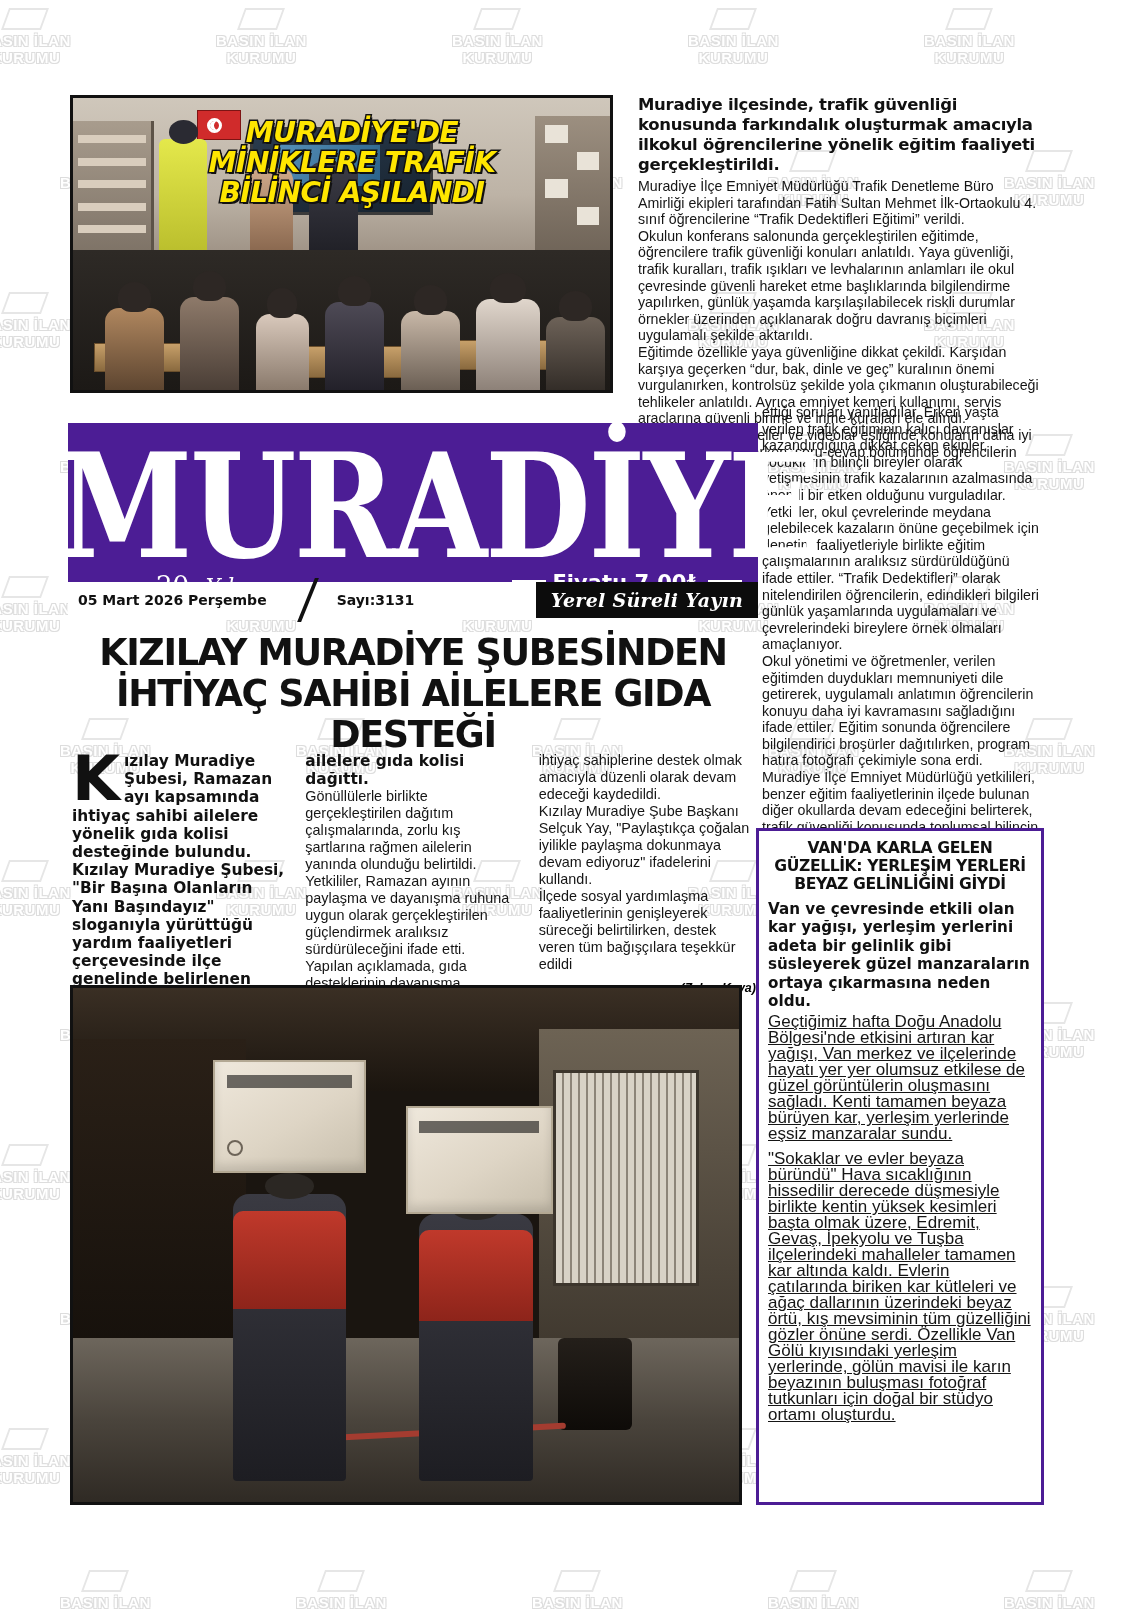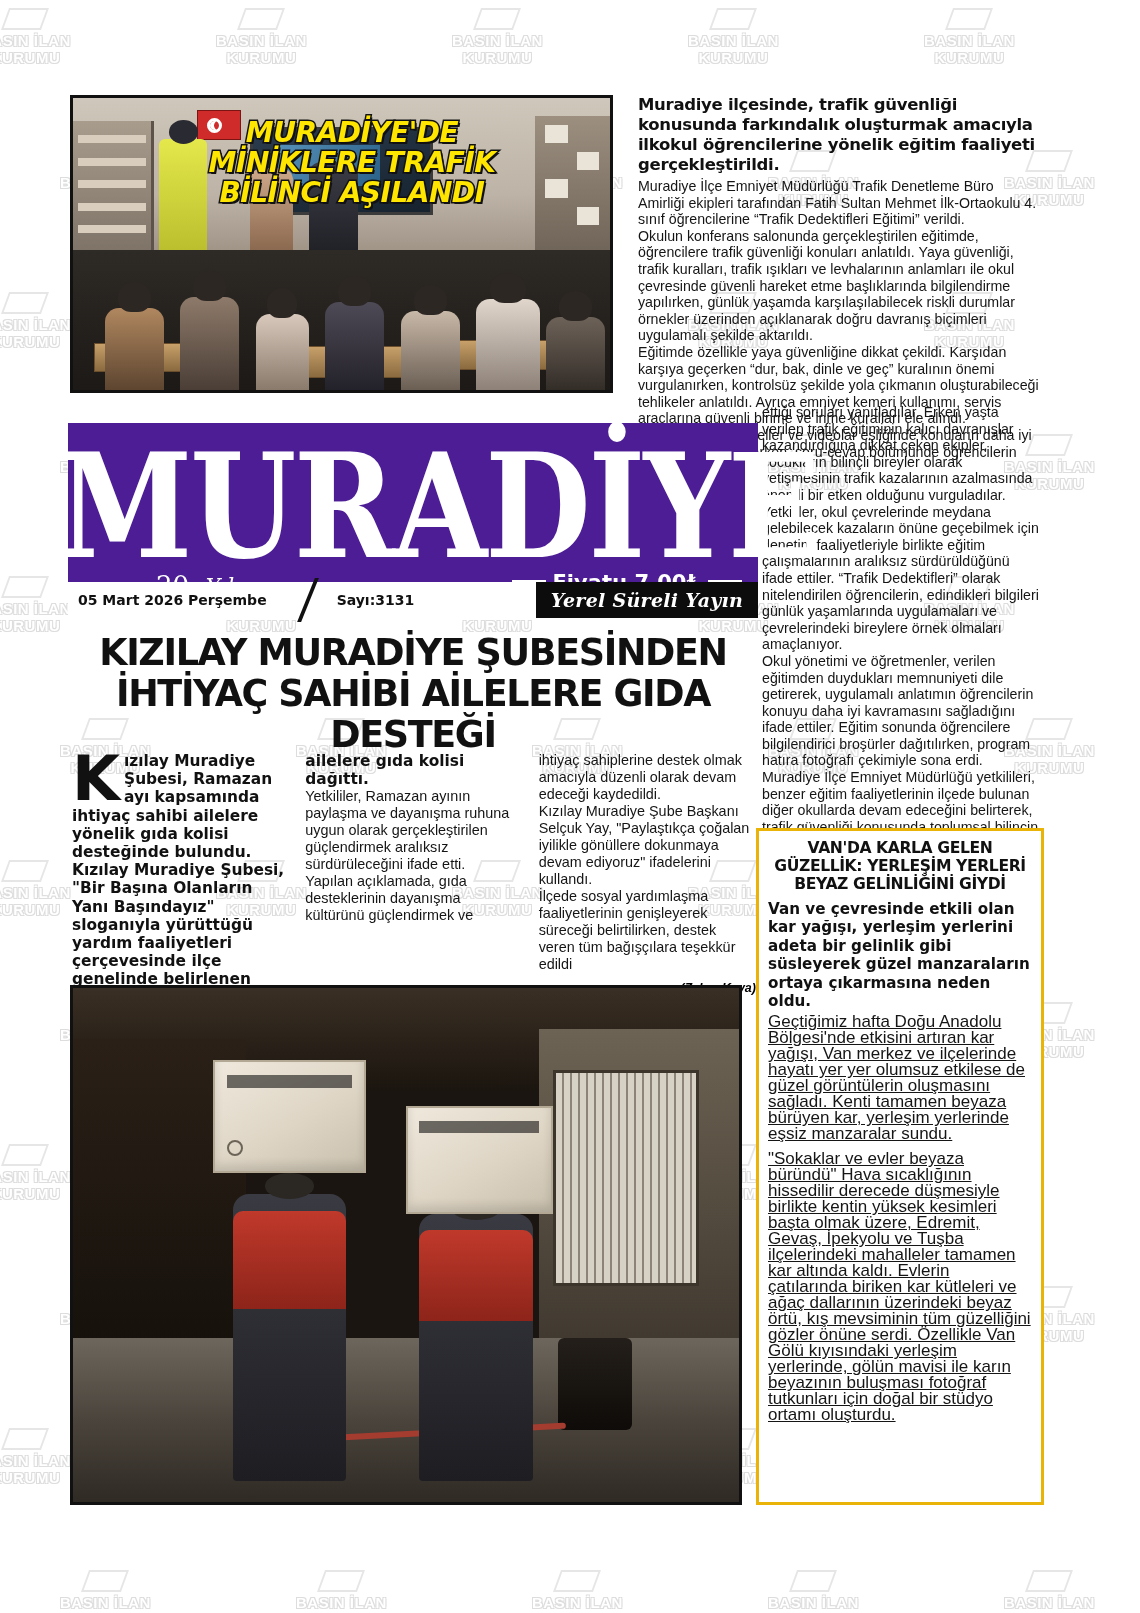--- a/index.html
+++ b/index.html
@@ -403,21 +403,21 @@
     position:absolute; right:16%; bottom:14%; width:74px; height:92px;
     background: linear-gradient(180deg,#241f1a,#0e0b08);
     border-radius: 6px;
   }
 
   
   .side-box {
     position: absolute;
     left: 756px; top: 828px;
     width: 288px; height: 677px;
-    border: 3px solid #eab308;
+    border: 3px solid #4c1d95;
     background: #fff;
     padding: 8px 9px;
   }
   .side-head {
     text-align: center;
     font-family: "DejaVu Sans", sans-serif;
     font-weight: 700;
     font-size: 15.6px;
     line-height: 18px;
     color: #111;
@@ -635,28 +635,29 @@
     <div>İHTİYAÇ SAHİBİ AİLELERE GIDA DESTEĞİ</div>
   </div>
 
   <div class="main-cols">
     <div class="mc">
       <div class="mc-lead dropcap">Kızılay Muradiye Şubesi, Ramazan ayı kapsamında ihtiyaç sahibi ailelere yönelik gıda kolisi desteğinde bulundu. Kızılay Muradiye Şubesi, "Bir Başına Olanların Yanı Başındayız" sloganıyla yürüttüğü yardım faaliyetleri çerçevesinde ilçe genelinde belirlenen ihtiyaç sahibi</div>
     </div>
     <div class="mc">
       <div class="mc-lead">ailelere gıda kolisi dağıttı.</div>
       <div class="mc-body" id="mc2-body">
+          <p>Gönüllülerle birlikte gerçekleştirilen dağıtım çalışmalarında, zorlu kış şartlarına rağmen ailelerin yanında olunduğu belirtildi.</p>
           <p>Yetkililer, Ramazan ayının paylaşma ve dayanışma ruhuna uygun olarak gerçekleştirilen güçlendirmek aralıksız sürdürüleceğini ifade etti.</p>
           <p>Yapılan açıklamada, gıda desteklerinin dayanışma kültürünü güçlendirmek ve</p>
         </div>
     </div>
     <div class="mc">
       <div class="mc-body" id="mc3-body">
           <p>ihtiyaç sahiplerine destek olmak amacıyla düzenli olarak devam edeceği kaydedildi.</p>
-          <p>Kızılay Muradiye Şube Başkanı Selçuk Yay, "Paylaştıkça çoğalan iyilikle gönüllere dokunmaya devam ediyoruz" ifadelerini kullandı.</p>
+          <p>Kızılay Muradiye Şube Başkanı Selçuk Yay, "Paylaştıkça çoğalan iyilikle paylaşma dokunmaya devam ediyoruz" ifadelerini kullandı.</p>
           <p>İlçede sosyal yardımlaşma faaliyetlerinin genişleyerek süreceği belirtilirken, destek veren tüm bağışçılara teşekkür edildi</p>
         </div>
       <div class="mc-byline">(Zehra Kaya)</div>
     </div>
   </div>
 
   <div class="bottom-photo">
     <div class="bp-ceiling"></div>
     <div class="bp-wallL"></div>
     <div class="bp-wallR"></div>

